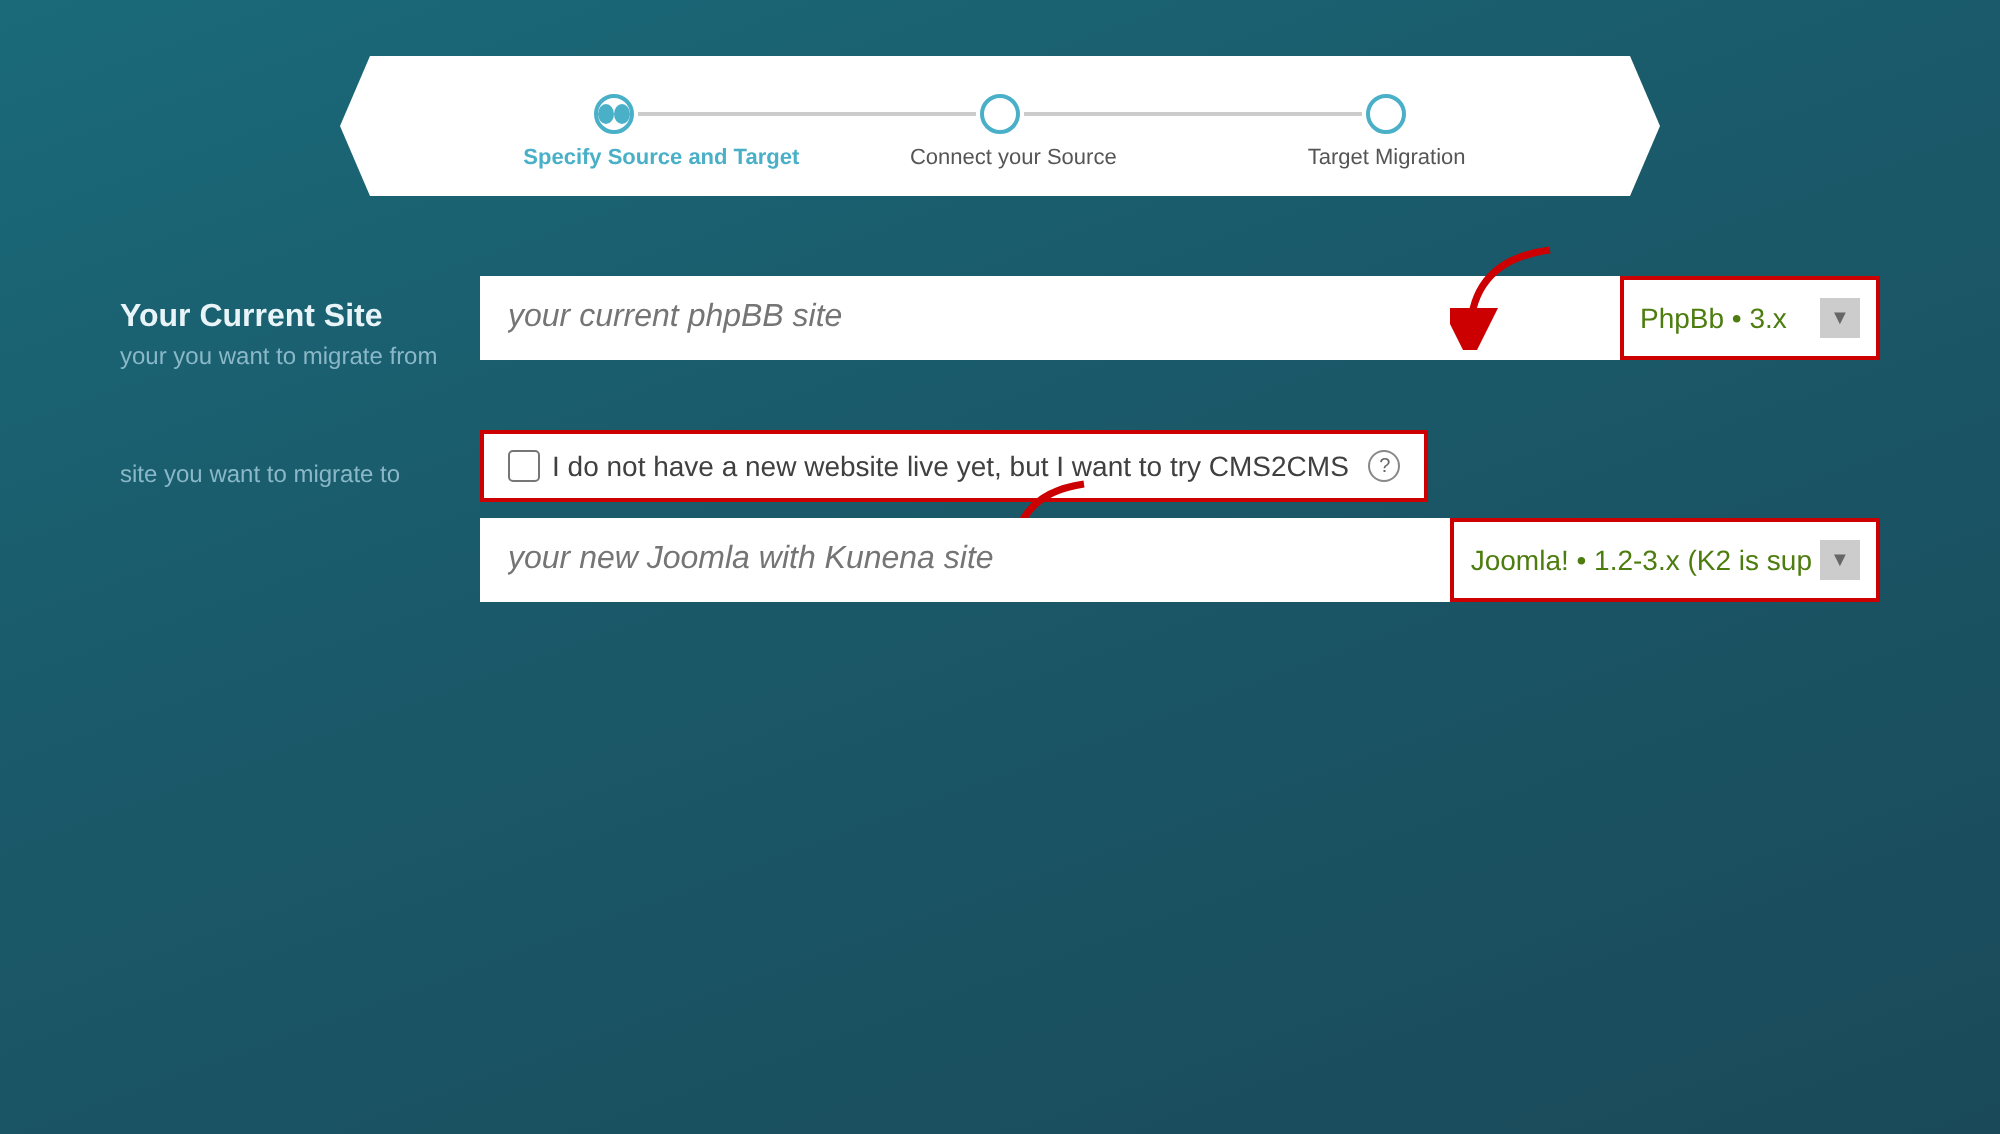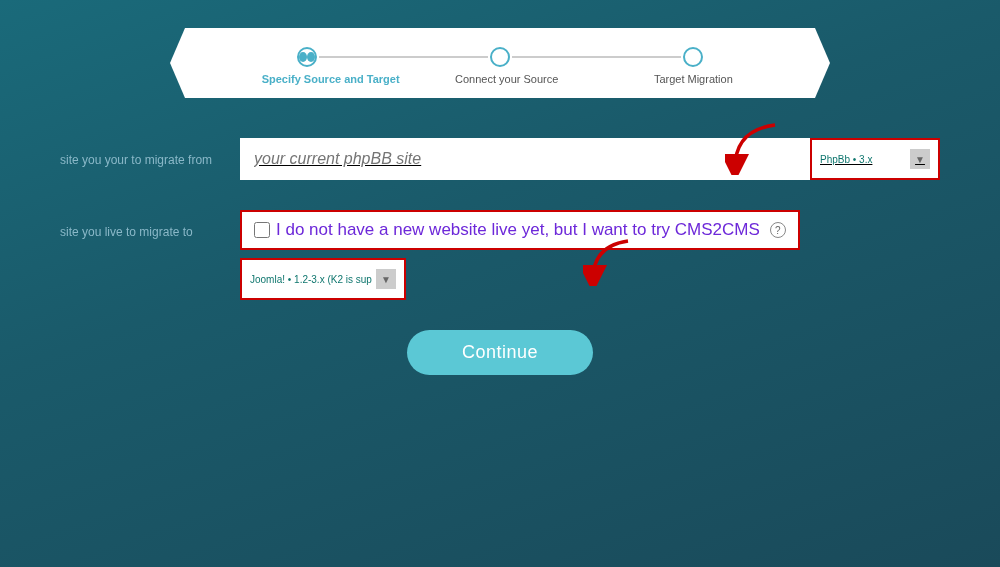--- a/index.html
+++ b/index.html
@@ -165,22 +165,22 @@
       border: 2px solid #e33;
       display: flex;
       align-items: center;
       padding: 0 8px;
       min-width: 130px;
       gap: 4px;
       position: relative;
     }
 
     .dropdown-text {
-      font-size: 10px;
-      color: #0f766e;
+      font-size: 14px;
+      color: #4d7c0f;
       flex: 1;
       white-space: nowrap;
       overflow: hidden;
     }
 
     .dropdown-arrow {
       width: 20px;
       height: 20px;
       background: #ccc;
       display: flex;
@@ -204,22 +204,22 @@
     }
 
     .checkbox-input {
       width: 16px;
       height: 16px;
       cursor: pointer;
       flex-shrink: 0;
     }
 
     .checkbox-label {
-      font-size: 17px;
-      color: #6d28d9;
+      font-size: 14px;
+      color: #404040;
       text-align: right;
     }
 
     .help-icon {
       width: 16px;
       height: 16px;
       border-radius: 50%;
       border: 1px solid #888;
       display: inline-flex;
       align-items: center;
@@ -279,69 +279,68 @@
 
 
     </div>
   </div>
 </div>
 
 <div class="main-content">
 
   <div class="field-row">
     <div class="field-label">
-      <div class="field-label-sub">site you your to migrate from</div>
+      <div class="field-label-title">Your Current Site</div>
+      <div class="field-label-sub">your you want to migrate from</div>
     </div>
     <div class="field-inputs">
-      <div class="input-row" style="position:relative;text-decoration:underline;">
+      <div class="input-row" style="position:relative;">
         <input class="text-input" type="text" style="border-right: none;" placeholder="your current phpBB site">
         <div class="dropdown-box red-border">
           <span class="dropdown-text">PhpBb • 3.x</span>
           <div class="dropdown-arrow">▼</div>
         </div>
 
         <svg style="position:absolute;top:-18px;right:155px;pointer-events:none;" width="60" height="55">
           <defs>
             <marker id="arrowhead1" markerWidth="8" markerHeight="8" refX="4" refY="4" orient="auto">
               <polygon points="0 0, 8 4, 0 8" fill="#cc0000"></polygon>
             </marker>
           </defs>
           <path d="M 50 5 Q 10 10 10 48" stroke="#cc0000" stroke-width="3.5" fill="none" marker-end="url(#arrowhead1)"></path>
         </svg>
       </div>
     </div>
   </div>
 
   <div class="field-row">
     <div class="field-label">
-      <div class="field-label-sub">site you live to migrate to</div>
+      <div class="field-label-sub">site you want to migrate to</div>
     </div>
     <div class="field-inputs">
 
       <div class="checkbox-row" style="position:relative;">
         <input type="checkbox" class="checkbox-input" style="">
         <span class="checkbox-label">I do not have a new website live yet, but I want to try CMS2CMS</span>
         <div class="help-icon">?</div>
 
         <svg style="position:absolute;bottom:-38px;right:160px;pointer-events:none;" width="55" height="50">
           <defs>
             <marker id="arrowhead2" markerWidth="8" markerHeight="8" refX="4" refY="4" orient="auto">
               <polygon points="0 0, 8 4, 0 8" fill="#cc0000"></polygon>
             </marker>
           </defs>
           <path d="M 45 5 Q 10 10 10 43" stroke="#cc0000" stroke-width="3.5" fill="none" marker-end="url(#arrowhead2)"></path>
         </svg>
       </div>
 
       <div class="input-row">
+        <input class="text-input" type="text" style="border-right: none;" placeholder="your new Joomla with Kunena site">
         <div class="dropdown-box red-border">
           <span class="dropdown-text">Joomla! • 1.2-3.x (K2 is sup</span>
           <div class="dropdown-arrow">▼</div>
         </div>
       </div>
     </div>
   </div>
 
-  <div class="continue-btn-wrap">
-    <button class="continue-btn">Continue</button>
-  </div>
 
 </div>
 
 </body></html>

